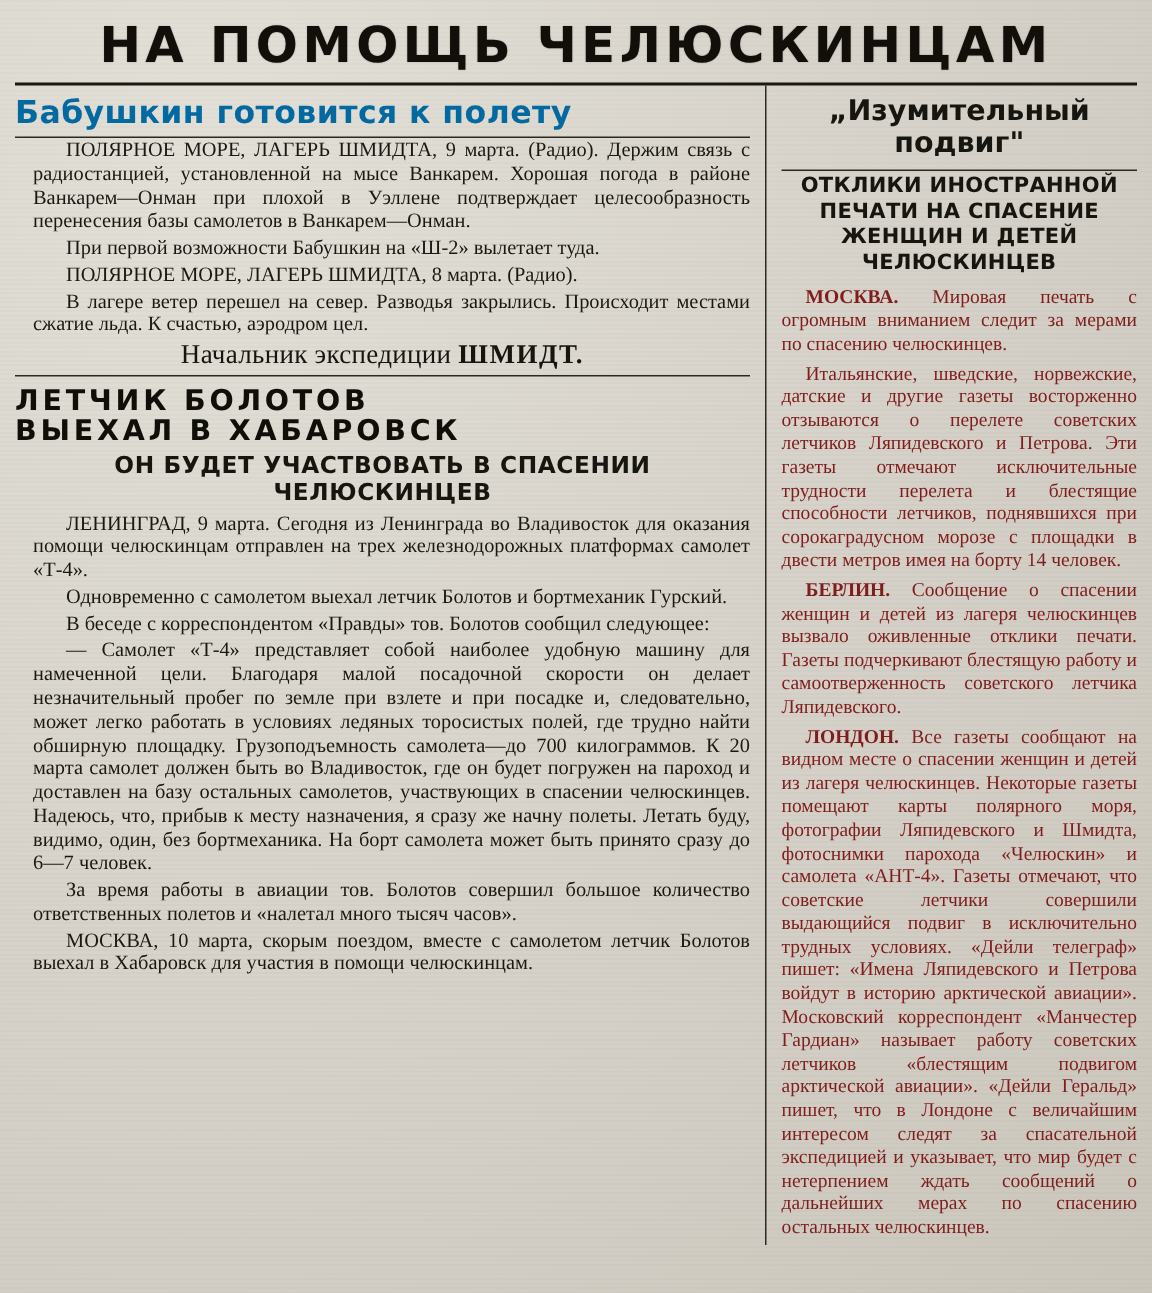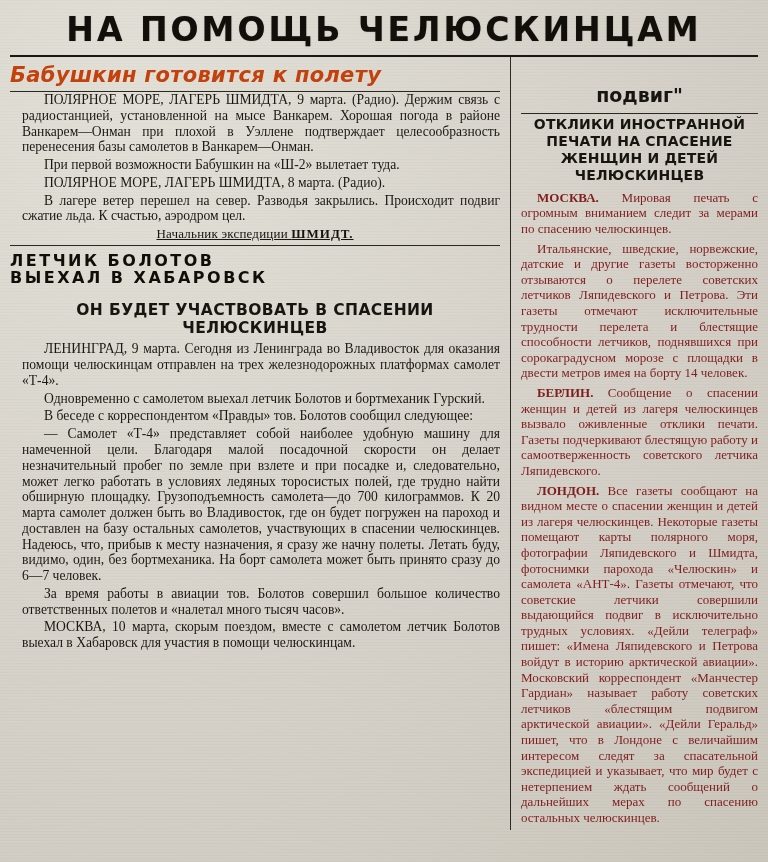--- a/index.html
+++ b/index.html
@@ -39,46 +39,44 @@
   .divider{width:0;border-left:1px solid #2d2a24;margin:0 8px 0 0;}
   .colR{flex:1;box-sizing:border-box;padding-left:2px;}
 
   
   h1.head-a{
     font-family:"DejaVu Sans", sans-serif;
     font-weight:bold;
     font-size:21px;
     margin:6px 0 4px 0;
     letter-spacing:.3px;
-    color:#c2410c;
-    font-style:italic;
+    color:#0369a1;
   }
   .p{
     font-size:13.6px;
     line-height:1.16;
     text-align:justify;
     text-indent:22px;
     margin:0 0 2px 12px;
     color:#1b1813;
   }
   .sign{
-    font-size:13px;
+    font-size:18px;
     text-align:center;
     margin:1px 0 3px 0;
     letter-spacing:.2px;
-    text-decoration:underline;
   }
   .sign b{font-weight:bold;letter-spacing:1px;}
   h1.head-b{
     font-family:"DejaVu Sans", sans-serif;
     font-weight:bold;
-    font-size:16px;
+    font-size:19px;
     line-height:1.04;
     letter-spacing:2.5px;
-    margin:7px 0 15px 0;
+    margin:7px 0 3px 0;
     color:#100e09;
   }
   h2.sub{
     font-family:"DejaVu Sans", sans-serif;
     font-weight:bold;
     font-size:15.5px;
     letter-spacing:.4px;
     text-align:center;
     margin:3px 0 4px 0;
   }
@@ -125,21 +123,21 @@
   <div class="cols">
 
     <div class="colL">
 
       <h1 class="head-a">Бабушкин готовится к полету</h1>
       <div class="rule thin"></div>
 
       <p class="p">ПОЛЯРНОЕ МОРЕ, ЛАГЕРЬ ШМИДТА, 9 марта. (Радио). Держим связь с радиостанцией, установленной на мысе Ванкарем. Хорошая погода в районе Ванкарем—Онман при плохой в Уэллене подтверждает целесообразность перенесения базы самолетов в Ванкарем—Онман.</p>
       <p class="p">При первой возможности Бабушкин на «Ш-2» вылетает туда.</p>
       <p class="p">ПОЛЯРНОЕ МОРЕ, ЛАГЕРЬ ШМИДТА, 8 марта. (Радио).</p>
-      <p class="p">В лагере ветер перешел на север. Разводья закрылись. Происходит подвиг сжатие льда. К счастью, аэродром цел.</p>
+      <p class="p">В лагере ветер перешел на север. Разводья закрылись. Происходит местами сжатие льда. К счастью, аэродром цел.</p>
       <p class="sign"><span>Начальник экспедиции </span><b>ШМИДТ.</b></p>
 
       <div class="rule thin"></div>
 
       <h1 class="head-b">
         <span>ЛЕТЧИК БОЛОТОВ</span><br>
         <span>ВЫЕХАЛ В ХАБАРОВСК</span>
       </h1>
 
       <h2 class="sub">ОН БУДЕТ УЧАСТВОВАТЬ В СПАСЕНИИ ЧЕЛЮСКИНЦЕВ</h2>
@@ -150,21 +148,21 @@
       <p class="p">— Самолет «Т-4» представляет собой наиболее удобную машину для намеченной цели. Благодаря малой посадочной скорости он делает незначительный пробег по земле при взлете и при посадке и, следовательно, может легко работать в условиях ледяных торосистых полей, где трудно найти обширную площадку. Грузоподъемность самолета—до 700 килограммов. К 20 марта самолет должен быть во Владивосток, где он будет погружен на пароход и доставлен на базу остальных самолетов, участвующих в спасении челюскинцев. Надеюсь, что, прибыв к месту назначения, я сразу же начну полеты. Летать буду, видимо, один, без бортмеханика. На борт самолета может быть принято сразу до 6—7 человек.</p>
       <p class="p">За время работы в авиации тов. Болотов совершил большое количество ответственных полетов и «налетал много тысяч часов».</p>
       <p class="p">МОСКВА, 10 марта, скорым поездом, вместе с самолетом летчик Болотов выехал в Хабаровск для участия в помощи челюскинцам.</p>
     </div>
 
     <div class="divider"></div>
 
     <div class="colR">
 
       <div class="rhead">
-        <br>
+        <span>„Изумительный</span><br>
         <span>подвиг"</span>
       </div>
 
       <div class="rule thin"></div>
 
       <div class="rsub">
         <span>ОТКЛИКИ ИНОСТРАННОЙ</span><br>
         <span>ПЕЧАТИ НА СПАСЕНИЕ</span><br>
         <span>ЖЕНЩИН И ДЕТЕЙ</span><br>
         <span>ЧЕЛЮСКИНЦЕВ</span>

